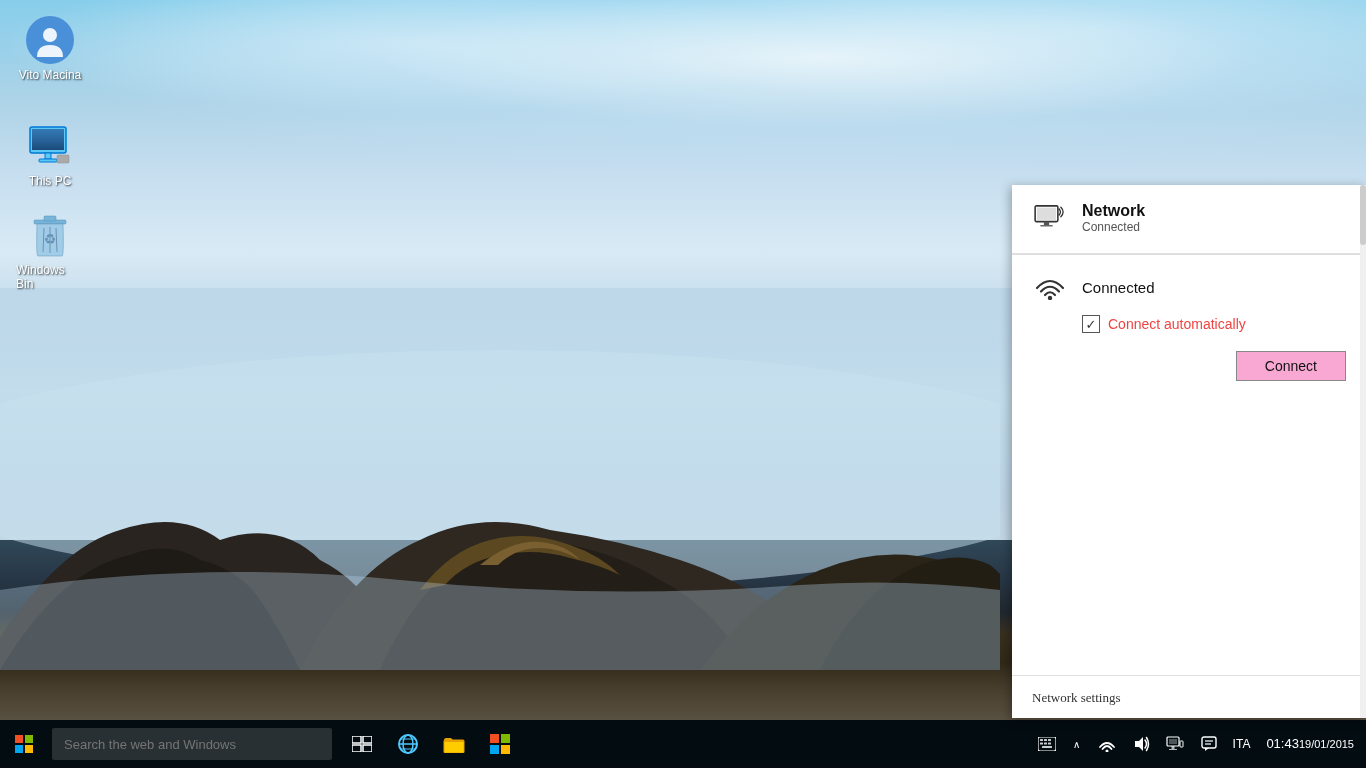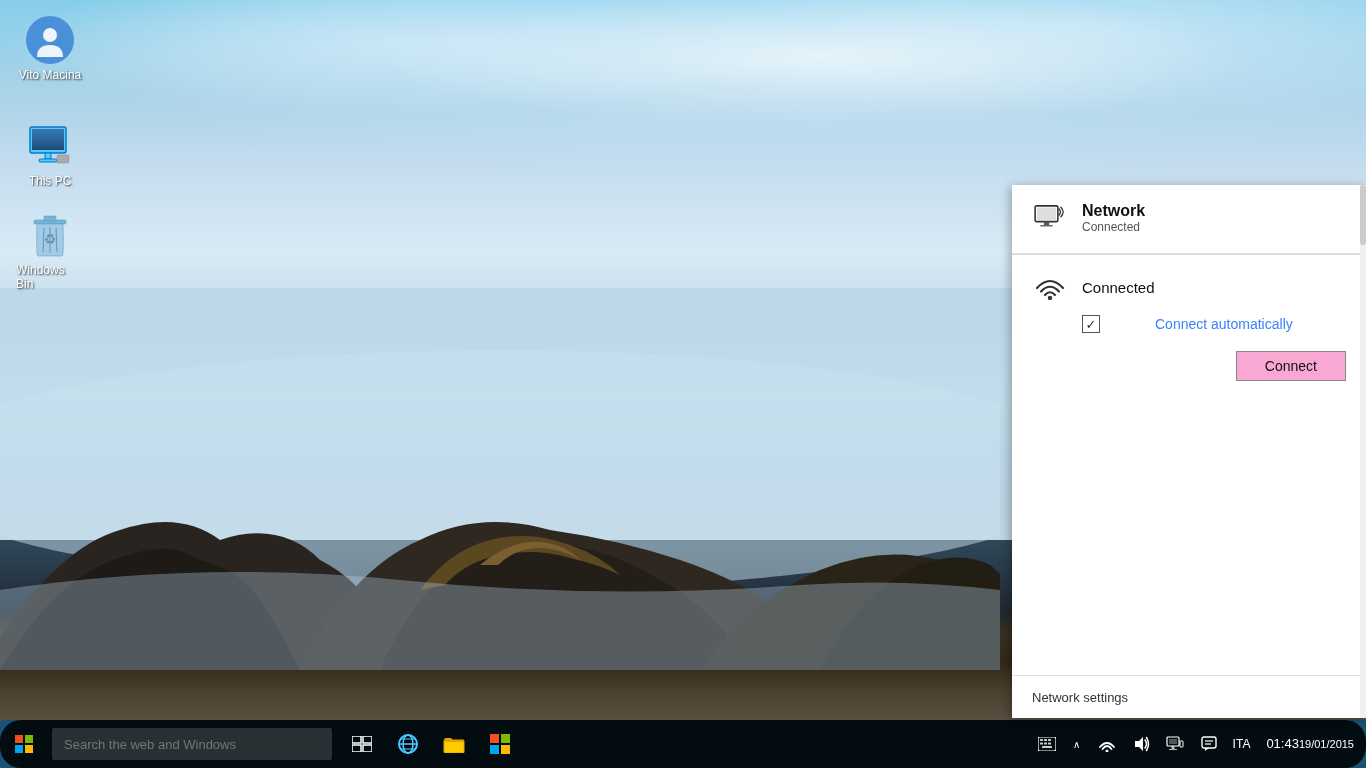--- a/index.html
+++ b/index.html
@@ -76,21 +76,20 @@
     
     .taskbar {
       position: absolute;
       bottom: 0; left: 0;
       width: 1366px;
       height: 48px;
       background: rgba(0, 0, 0, 0.85);
       display: flex;
       align-items: center;
       z-index: 100;
-      border-radius: 21px;
     }
 
     .taskbar-start {
       width: 48px;
       height: 48px;
       display: flex;
       align-items: center;
       justify-content: center;
       cursor: pointer;
       color: white;
@@ -314,22 +313,21 @@
     }
 
     .checkbox-checked::after {
       content: '✓';
       font-size: 13px;
       color: #333;
     }
 
     .checkbox-label {
       font-size: 14px;
-      color: #3b82f6;
-      margin-left: 47px;
+      color: #ef4444;
     }
 
     .connect-btn-row {
       display: flex;
       justify-content: flex-end;
       margin-top: 8px;
     }
 
     .connect-btn {
       padding: 6px 28px;
@@ -361,20 +359,21 @@
       padding: 12px 20px;
       border-top: 1px solid #e0e0e0;
       margin-top: auto;
     }
 
     .network-settings-link {
       font-size: 13px;
       color: #333;
       cursor: pointer;
       text-decoration: none;
+      font-family: Liberation Serif, serif;
     }
 
     
     .monitor-icon-svg {
       width: 32px;
       height: 28px;
     }
 
     
     .wifi-icon-svg {

